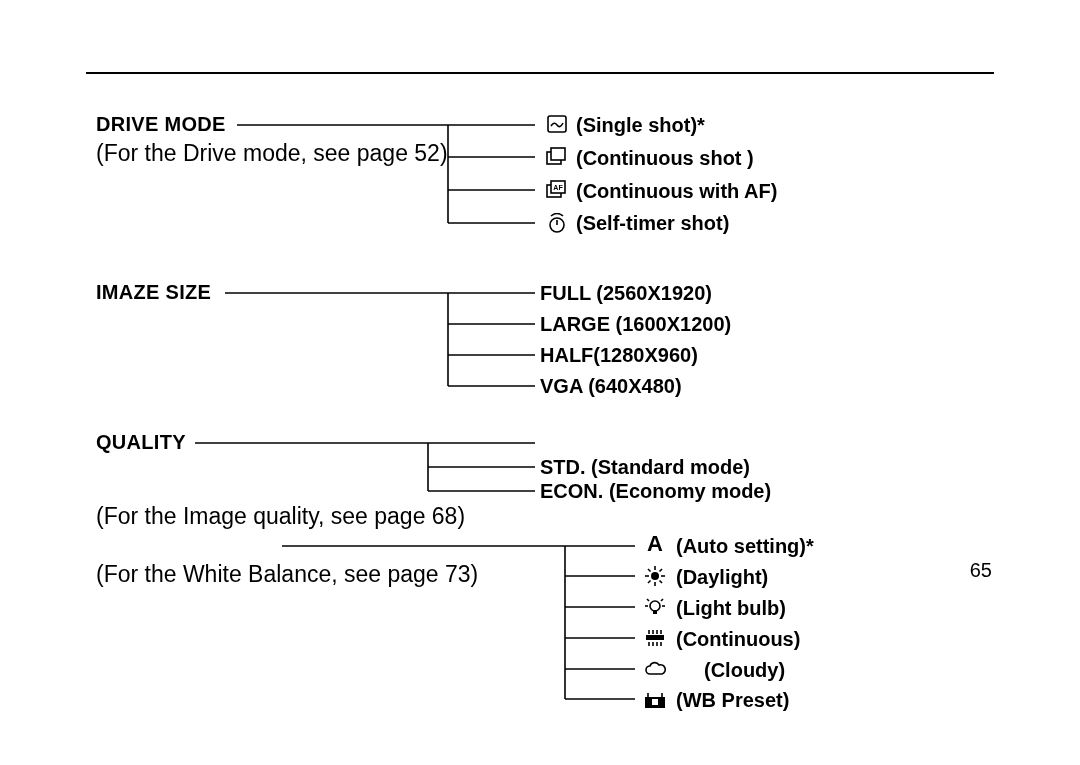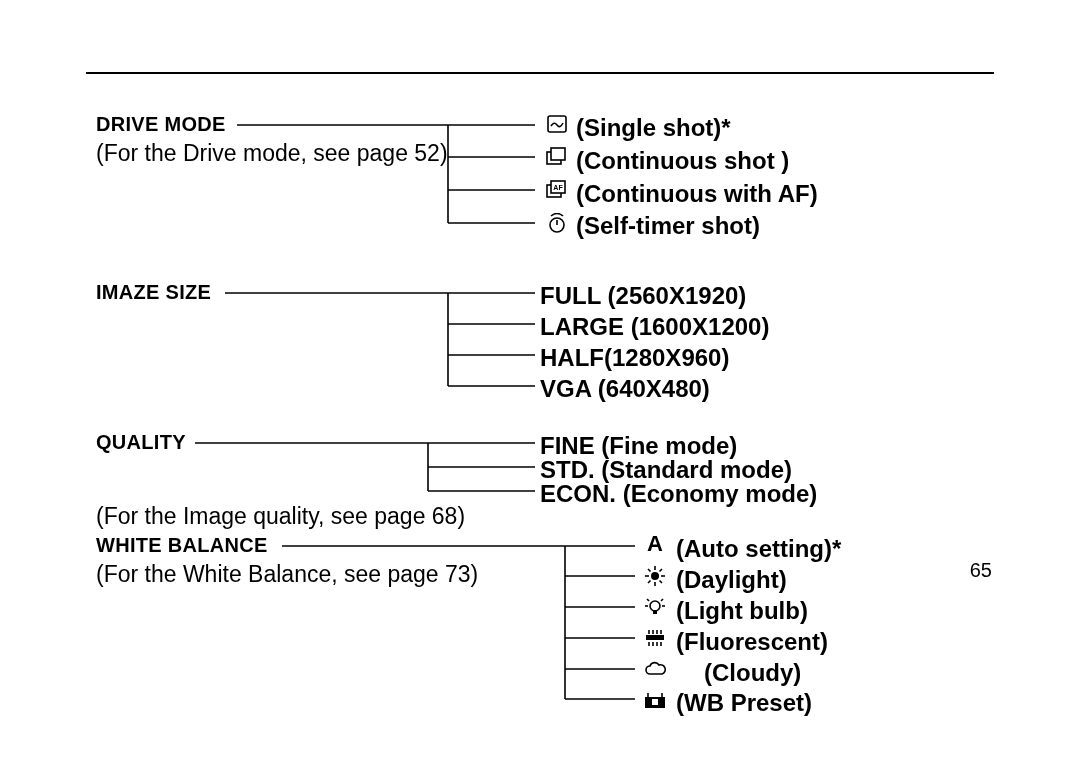--- a/index.html
+++ b/index.html
@@ -31,21 +31,21 @@
     letter-spacing: 0.3px;
   }
   .sub {
     position: absolute;
     font-size: 23px;
     font-weight: normal;
   }
   .opt {
     position: absolute;
     font-weight: bold;
-    font-size: 24px;
+    font-size: 20px;
     white-space: nowrap;
   }
   .icon-box {
     position: absolute;
     display: flex;
     align-items: center;
     justify-content: center;
     width: 22px;
     height: 22px;
   }
@@ -135,25 +135,23 @@
 <div class="sub" style="left:96px; top:455px;margin-top:48px;">(For the Image quality, see page 68)</div>
 
 <svg class="conn" style="left:0; top:0;" width="1080" height="520">
   <line x1="195" y1="443" x2="428" y2="443"></line>
   <line x1="428" y1="443" x2="428" y2="491"></line>
   <line x1="428" y1="443" x2="535" y2="443"></line>
   <line x1="428" y1="467" x2="535" y2="467"></line>
   <line x1="428" y1="491" x2="535" y2="491"></line>
 </svg>
 
-<div class="opt" style="left:540px; top:432px;">FINE (Fine mode)</div>
 <div class="opt" style="left:540px; top:456px;">STD. (Standard mode)</div>
 <div class="opt" style="left:540px; top:480px;">ECON. (Economy mode)</div>
 
-<div class="label" style="left:96px; top:534px;">WHITE BALANCE</div>
 <div class="sub" style="left:96px; top:561px;">(For the White Balance, see page 73)</div>
 
 <svg class="conn" style="left:0; top:0;" width="1080" height="760">
   <line x1="282" y1="546" x2="565" y2="546"></line>
   <line x1="565" y1="546" x2="565" y2="699"></line>
   <line x1="565" y1="546" x2="635" y2="546"></line>
   <line x1="565" y1="576" x2="635" y2="576"></line>
   <line x1="565" y1="607" x2="635" y2="607"></line>
   <line x1="565" y1="638" x2="635" y2="638"></line>
   <line x1="565" y1="669" x2="635" y2="669"></line>
@@ -212,19 +210,19 @@
 <svg width="22" height="20">
         <rect x="1" y="8" width="20" height="11" fill="#000"></rect>
         <rect x="8" y="10" width="6" height="6" fill="#fff"></rect>
         <path d="M4 8 L4 4 M18 8 L18 4" stroke="#000" stroke-width="1.6"></path>
       </svg>
 </span>
 
 <div class="opt" style="left:676px; top:535px;">(Auto setting)*</div>
 <div class="opt" style="left:676px; top:566px;">(Daylight)</div>
 <div class="opt" style="left:676px; top:597px;">(Light bulb)</div>
-<div class="opt" style="left:676px; top:628px;">(Fluorescent)</div>
+<div class="opt" style="left:676px; top:628px;">(Continuous)</div>
 <div class="opt" style="left:676px; top:659px;margin-left:28px;">(Cloudy)</div>
 <div class="opt" style="left:676px; top:689px;">(WB Preset)</div>
 
 <div class="page-num">65</div>
 
 </div>
 
 </body></html>

